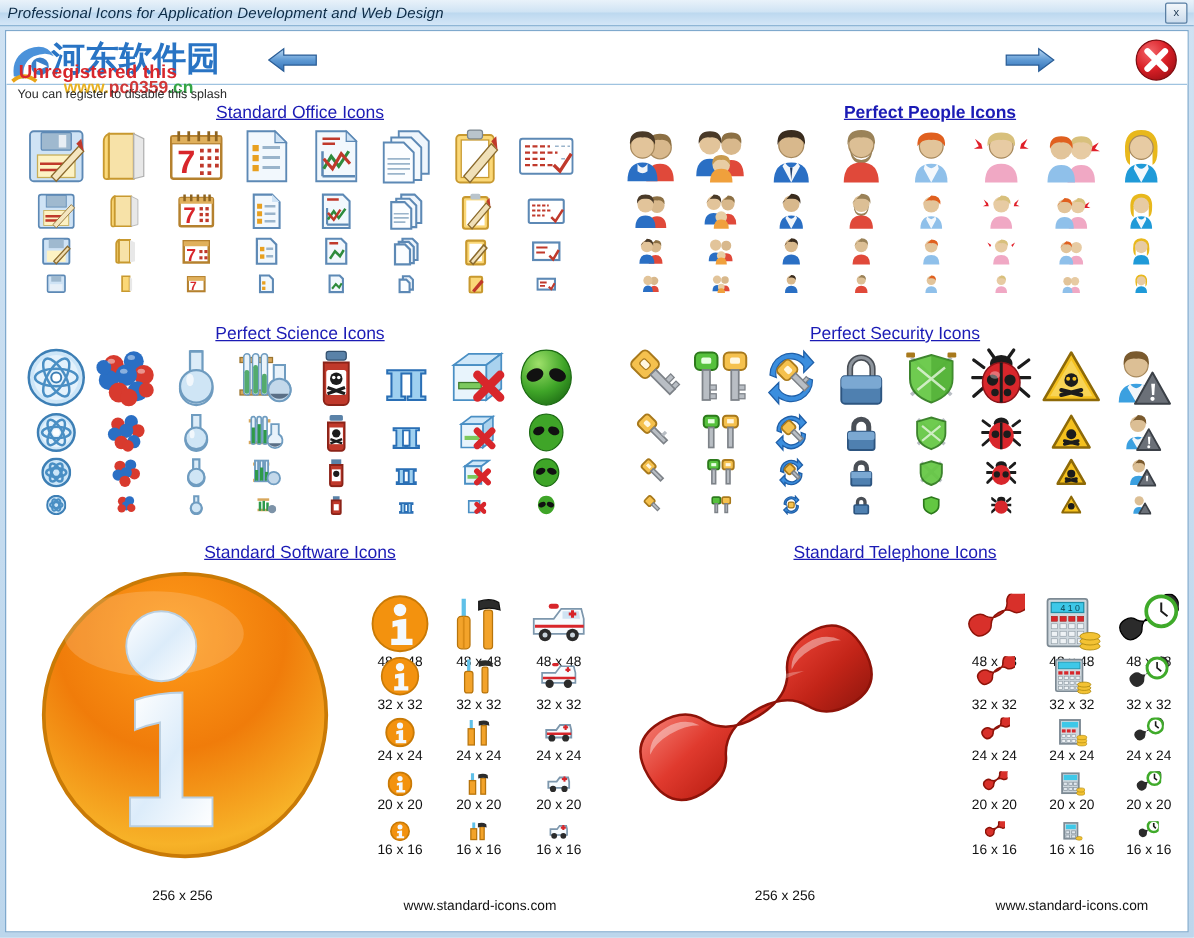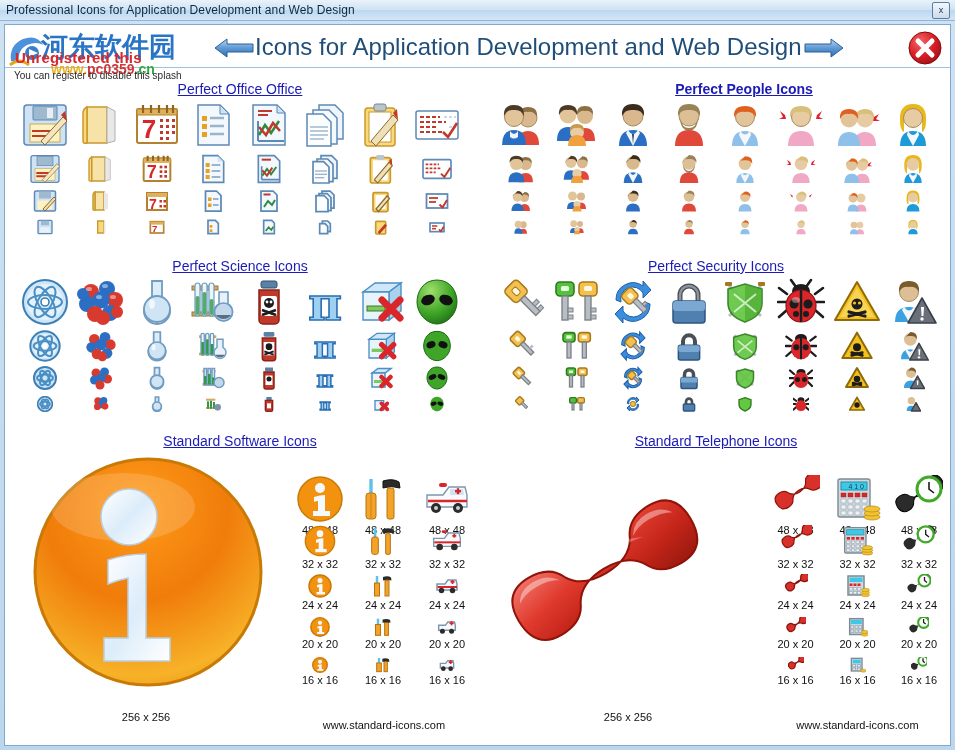--- a/index.html
+++ b/index.html
@@ -17,20 +17,21 @@
   .titlebar{
     position:absolute;left:0;top:0;width:955px;height:21px;
     background:linear-gradient(180deg,#e9f2fa 0%,#cfe3f4 48%,#bcd8ef 52%,#d4e6f7 100%);
     border-bottom:1px solid #8fb6d6;
     box-sizing:border-box;
   }
   .titlebar-text{
     position:absolute;left:6px;top:3px;
     font-size:12px;color:#0b2a45;white-space:nowrap;
     letter-spacing:.1px;
+    font-style:italic;
   }
   .sys-close{
     position:absolute;right:5px;top:2px;width:16px;height:15px;
     background:linear-gradient(180deg,#f3f7fb 0%,#cbdcec 100%);
     border:1px solid #5a7fa3;border-radius:2px;
     display:flex;align-items:center;justify-content:center;
     font-size:9px;color:#17324d;line-height:1;cursor:pointer;
   }
   
   .client{
@@ -120,21 +121,20 @@
               <linearGradient id="agl" x1="0" y1="0" x2="0" y2="1">
             <stop offset="0" stop-color="#bcd9f2"></stop>
                 <stop offset="0.5" stop-color="#5f9ad4"></stop>
                 <stop offset="1" stop-color="#2f6fb5"></stop>
           </linearGradient>
             </defs>
           <path d="M2 11 L14 2 L14 7 L40 7 L40 15 L14 15 L14 20 Z" fill="url(#agl)" stroke="#2a5d96" stroke-width="1"></path>
         </svg>
       </div>
 
-      <div class="header-title">Icons for Application Development and Web Design</div>
 
       <div class="arrow arrow-right">
         <svg width="42" height="22" viewBox="0 0 42 22">
           <defs>
               <linearGradient id="agr" x1="0" y1="0" x2="0" y2="1">
             <stop offset="0" stop-color="#bcd9f2"></stop>
                 <stop offset="0.5" stop-color="#5f9ad4"></stop>
                 <stop offset="1" stop-color="#2f6fb5"></stop>
           </linearGradient>
             </defs>
@@ -167,21 +167,21 @@
         </div>
         <div class="wm-cn">河东软件园</div>
         <div class="wm-unreg">Unregistered this</div>
         <div class="wm-url">
           <span class="w">www.</span><span class="p">pc0359</span><span class="c">.cn</span>
         </div>
         <div class="wm-note">You can register to disable this splash</div>
       </div>
     </div>
 
-    <div class="section-title" style="left:0px;top:56px;width:470px;">Perfect Office Office</div>
+    <div class="section-title" style="left:0px;top:56px;width:470px;">Standard Office Icons</div>
     <div class="section-title" style="left:504px;top:56px;width:470px;font-weight:bold;">Perfect People Icons</div>
     <div class="section-title" style="left:0px;top:233px;width:470px;">Perfect Science Icons</div>
     <div class="section-title" style="left:476px;top:233px;width:470px;">Perfect Security Icons</div>
     <div class="section-title" style="left:476px;top:408px;width:470px;">Standard Telephone Icons</div>
     <div class="section-title" style="left:0px;top:408px;width:470px;">Standard Software Icons</div>
 
     <div class="icon-grid" style="left:12px;top:76px;width:450px;height:150px;">
 
       <div class="icon-col" style="left:0px;width:56px;">
         <div class="ic" style="top:0px;">

